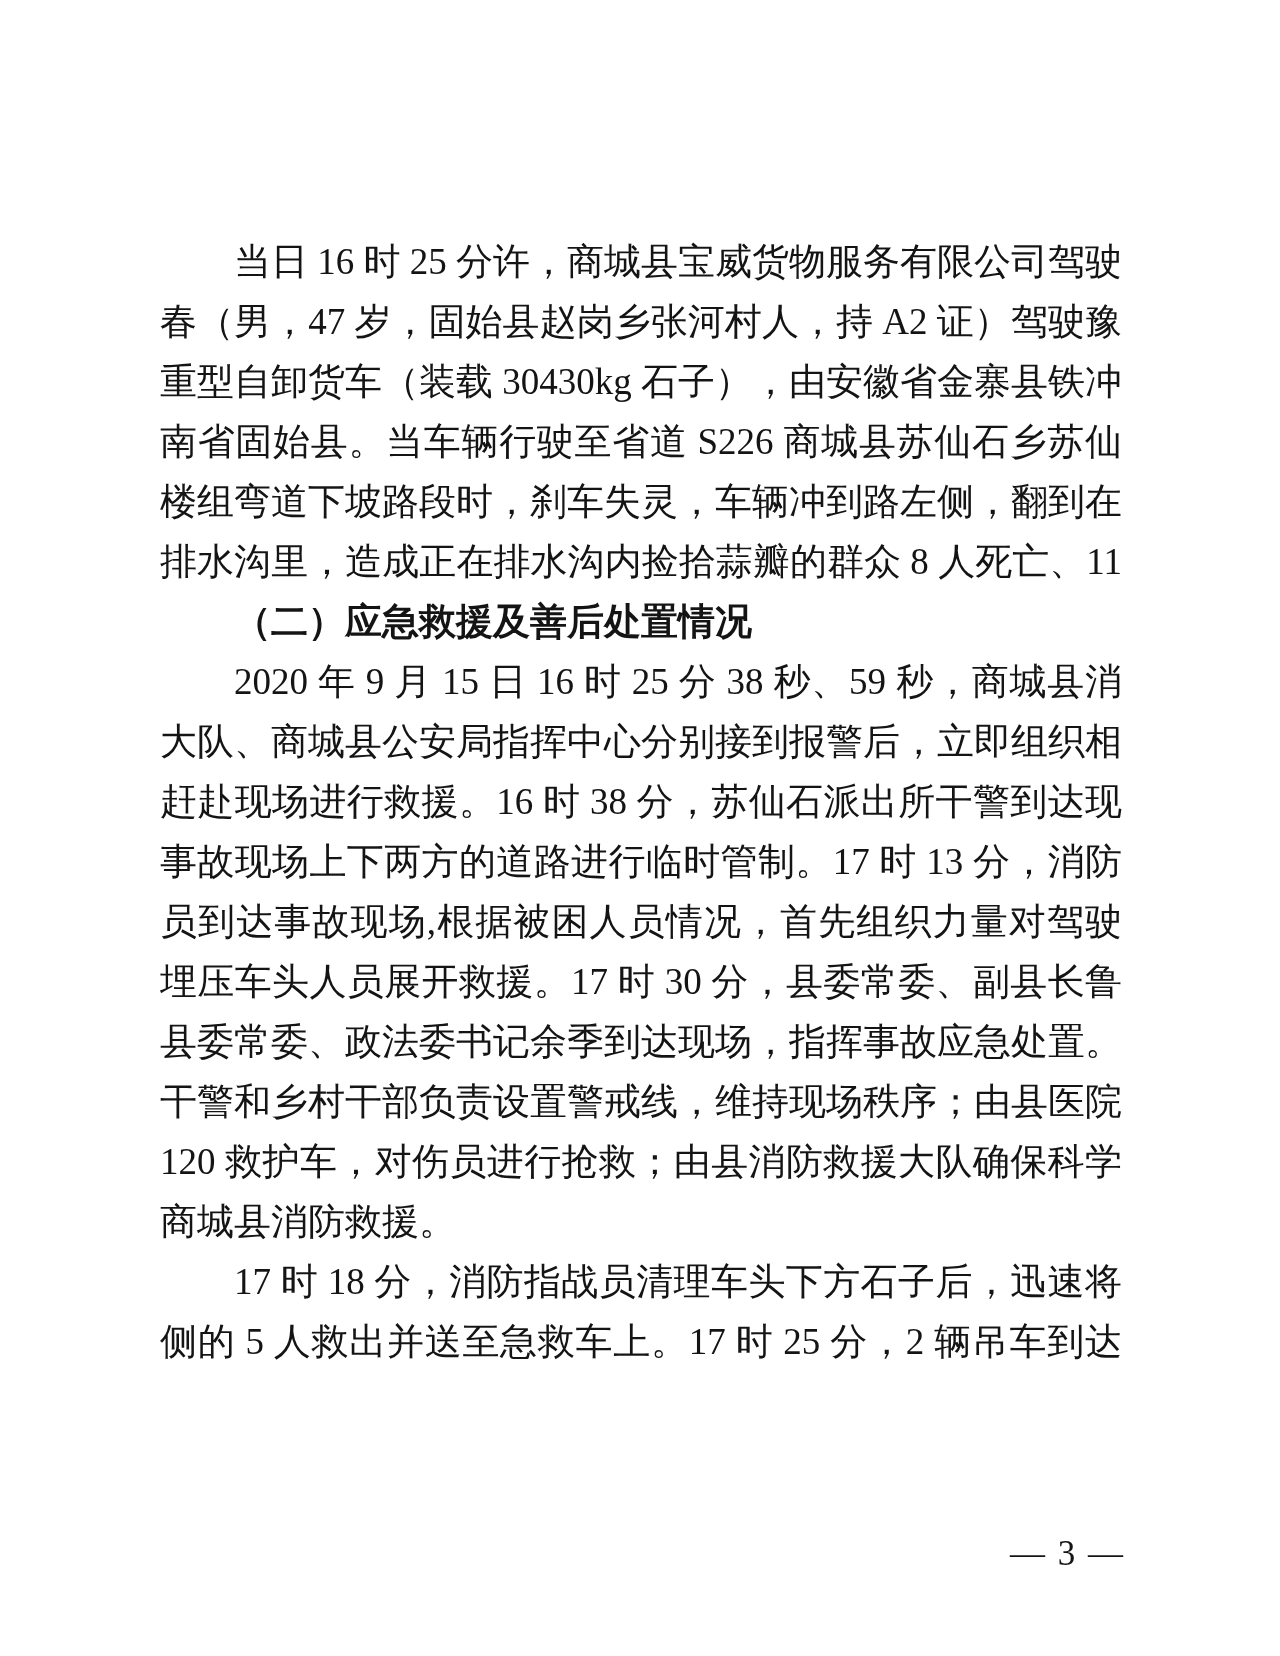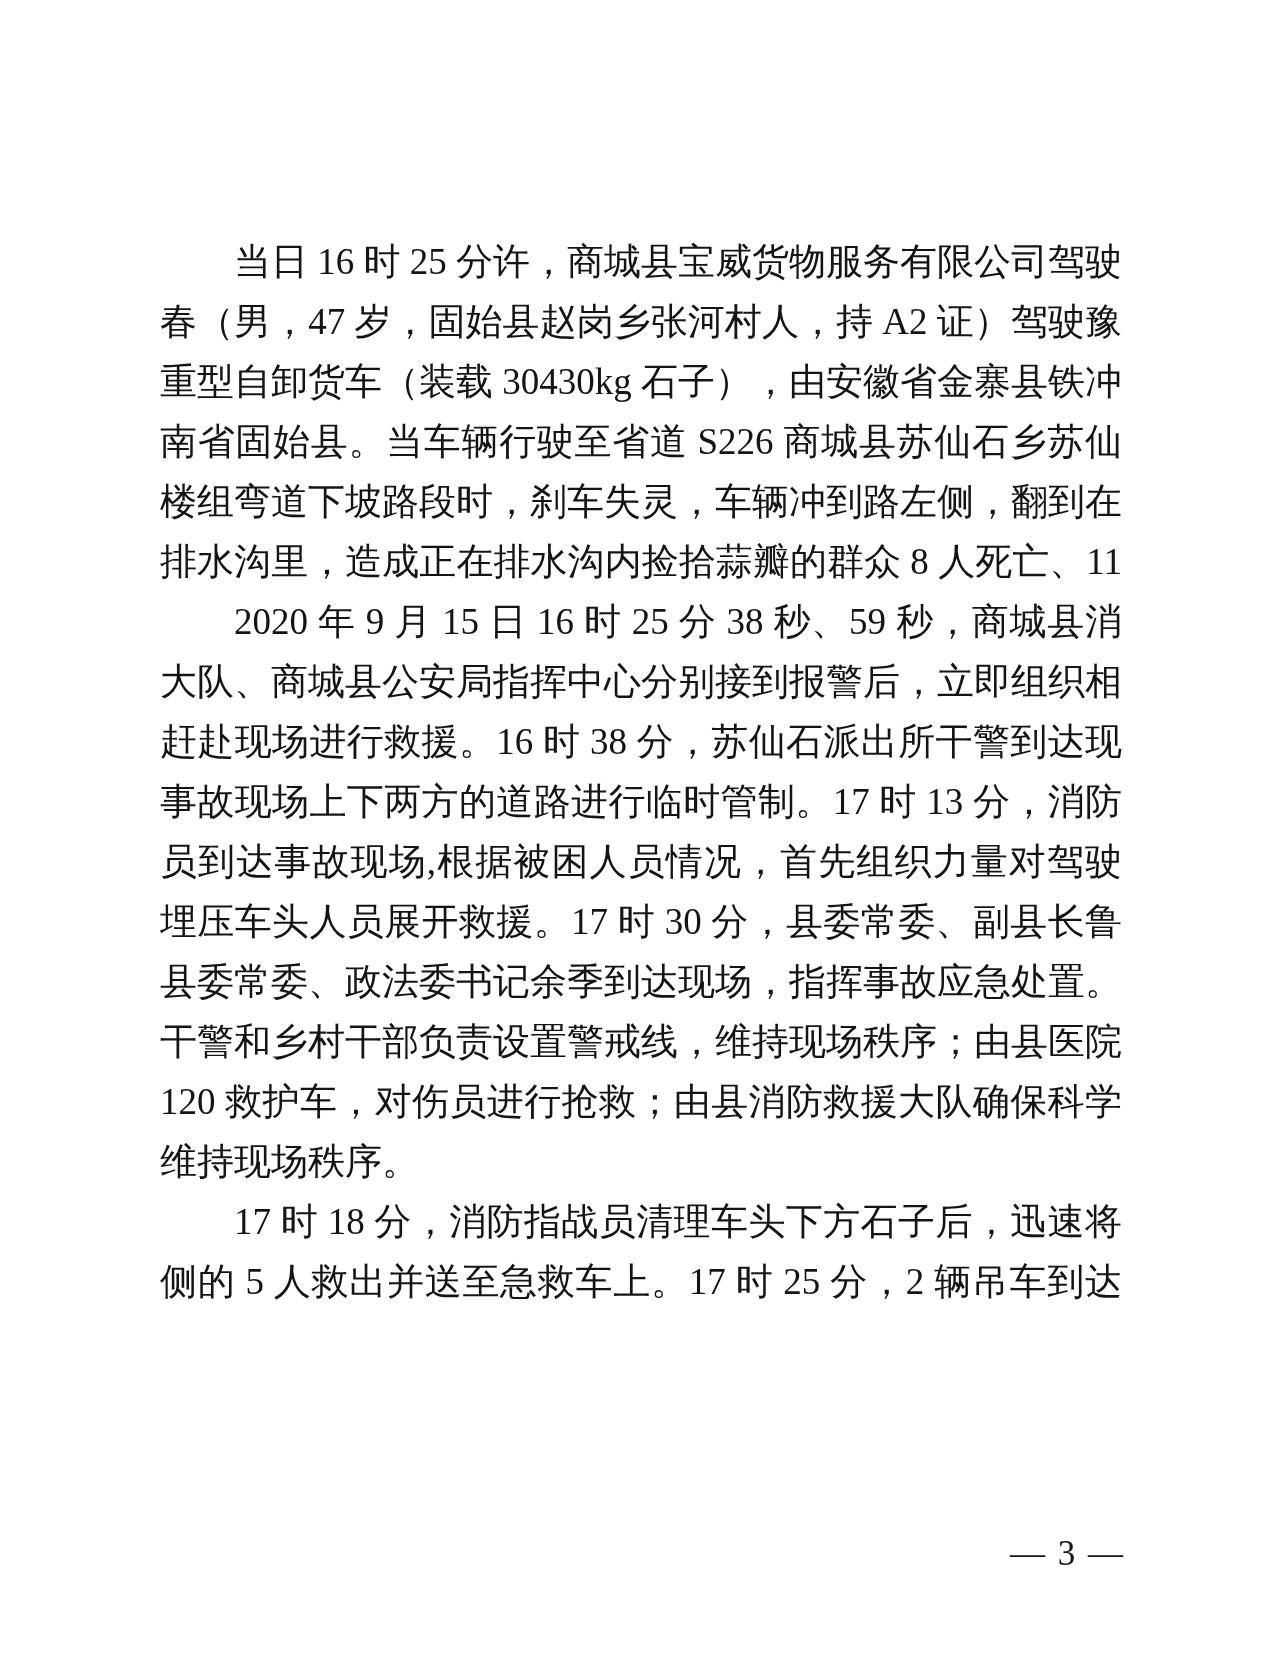--- a/index.html
+++ b/index.html
@@ -61,32 +61,33 @@
 
     <div>
       <div class="line fill indent">当日 16 时 25 分许，商城县宝威货物服务有限公司驾驶员金荣</div>
       <div class="line fill">春（男，47 岁，固始县赵岗乡张河村人，持 A2 证）驾驶豫 S83978</div>
       <div class="line fill">重型自卸货车（装载 30430kg 石子），由安徽省金寨县铁冲乡至河</div>
       <div class="line fill">南省固始县。当车辆行驶至省道 S226 商城县苏仙石乡苏仙石村破</div>
       <div class="line fill">楼组弯道下坡路段时，刹车失灵，车辆冲到路左侧，翻到在路左侧</div>
       <div class="line fill">排水沟里，造成正在排水沟内捡拾蒜瓣的群众 8 人死亡、11 人（含</div>
     </div>
 
+    <div class="line heading indent">（二）应急救援及善后处置情况</div>
 
     <div>
       <div class="line fill indent">2020 年 9 月 15 日 16 时 25 分 38 秒、59 秒，商城县消防救援</div>
       <div class="line fill">大队、商城县公安局指挥中心分别接到报警后，立即组织相关人员</div>
       <div class="line fill">赶赴现场进行救援。16 时 38 分，苏仙石派出所干警到达现场，对</div>
       <div class="line fill">事故现场上下两方的道路进行临时管制。17 时 13 分，消防救援人</div>
       <div class="line fill">员到达事故现场,根据被困人员情况，首先组织力量对驾驶员和被</div>
       <div class="line fill">埋压车头人员展开救援。17 时 30 分，县委常委、副县长鲁新建，</div>
       <div class="line fill">县委常委、政法委书记余季到达现场，指挥事故应急处置。由公安</div>
       <div class="line fill">干警和乡村干部负责设置警戒线，维持现场秩序；由县医院调度</div>
       <div class="line fill">120 救护车，对伤员进行抢救；由县消防救援大队确保科学救援，</div>
-      <div class="line">维持现场秩序。</div>
+      <div class="line">商城县消防救援。</div>
     </div>
 
     <div>
       <div class="line fill indent">17 时 18 分，消防指战员清理车头下方石子后，迅速将车头右</div>
       <div class="line fill">侧的 5 人救出并送至急救车上。17 时 25 分，2 辆吊车到达现场；</div>
     </div>
 
   </div>
 
   <div class="page-footer">— 3 —</div>

